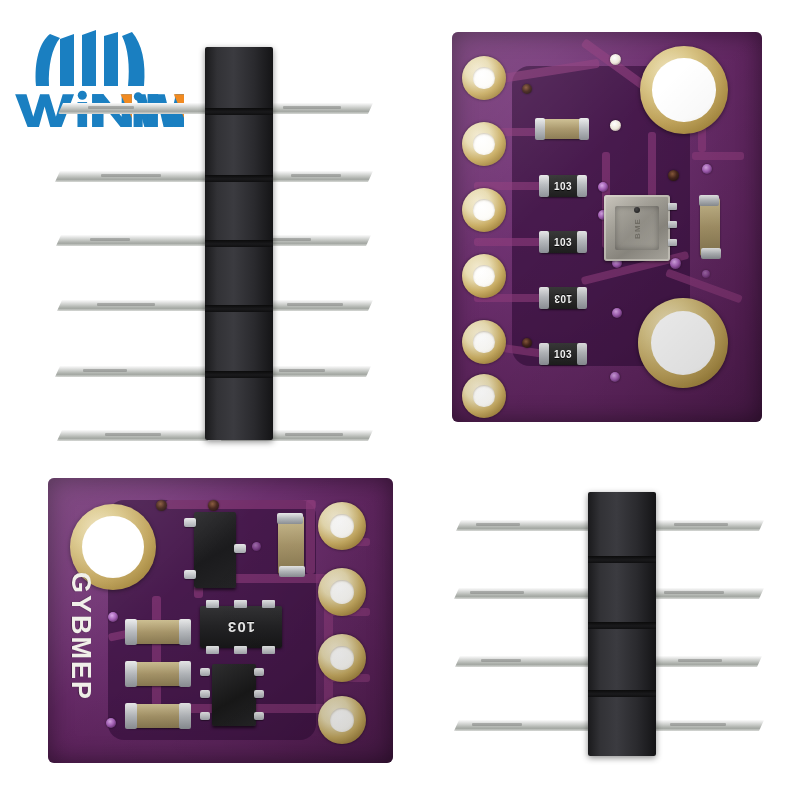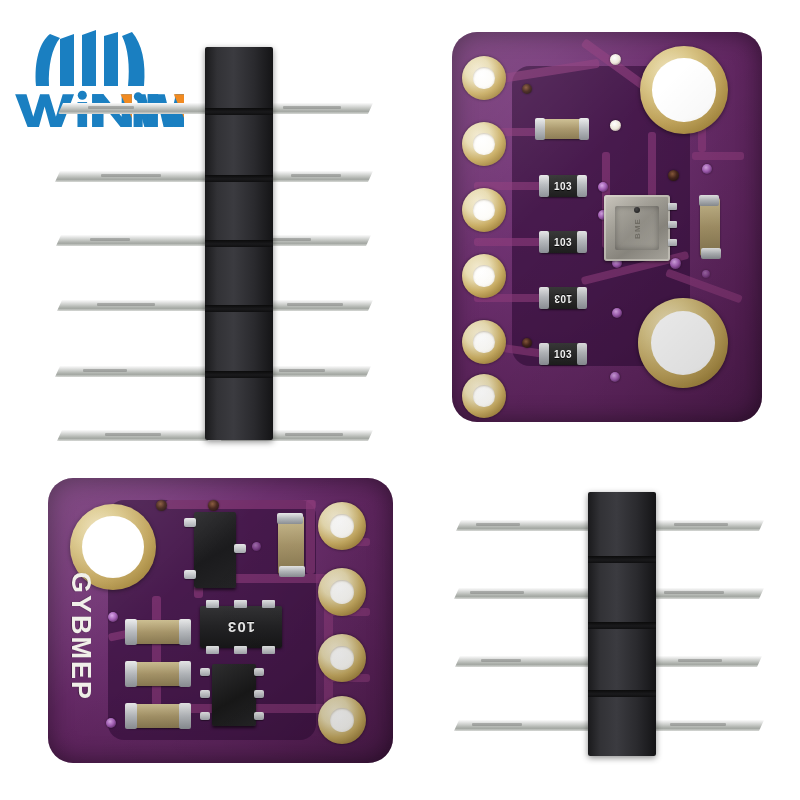--- a/index.html
+++ b/index.html
@@ -11,21 +11,21 @@
     position:relative;
   }
   #stage{position:absolute;inset:0;width:800px;height:800px;}
 
   
   .logo{position:absolute;left:14px;top:26px;width:170px;height:120px;}
   .logo-mark{position:absolute;left:16px;top:0;width:120px;height:62px;}
   .logo-word{position:absolute;left:0px;top:62px;width:170px;height:44px;}
 
   
-  .pcb{position:absolute;border-radius:25px;
+  .pcb{position:absolute;border-radius:6px;
        background:
          radial-gradient(ellipse at 30% 20%, #7a3c7e 0%, #6b2f6d 42%, #5a2159 78%, #4e1b4d 100%);
        box-shadow:inset 0 0 24px rgba(0,0,0,.45);
        overflow:hidden;}
   .pcb-sheen{position:absolute;inset:0;pointer-events:none;
        background:linear-gradient(135deg, rgba(255,255,255,.12) 0%, rgba(255,255,255,0) 38%, rgba(0,0,0,.18) 100%);}
   .copper{position:absolute;background:#8e3c7d;opacity:.62;border-radius:3px;}
   .darkpour{position:absolute;background:#3a1140;opacity:.75;border-radius:4px;}
 
   

